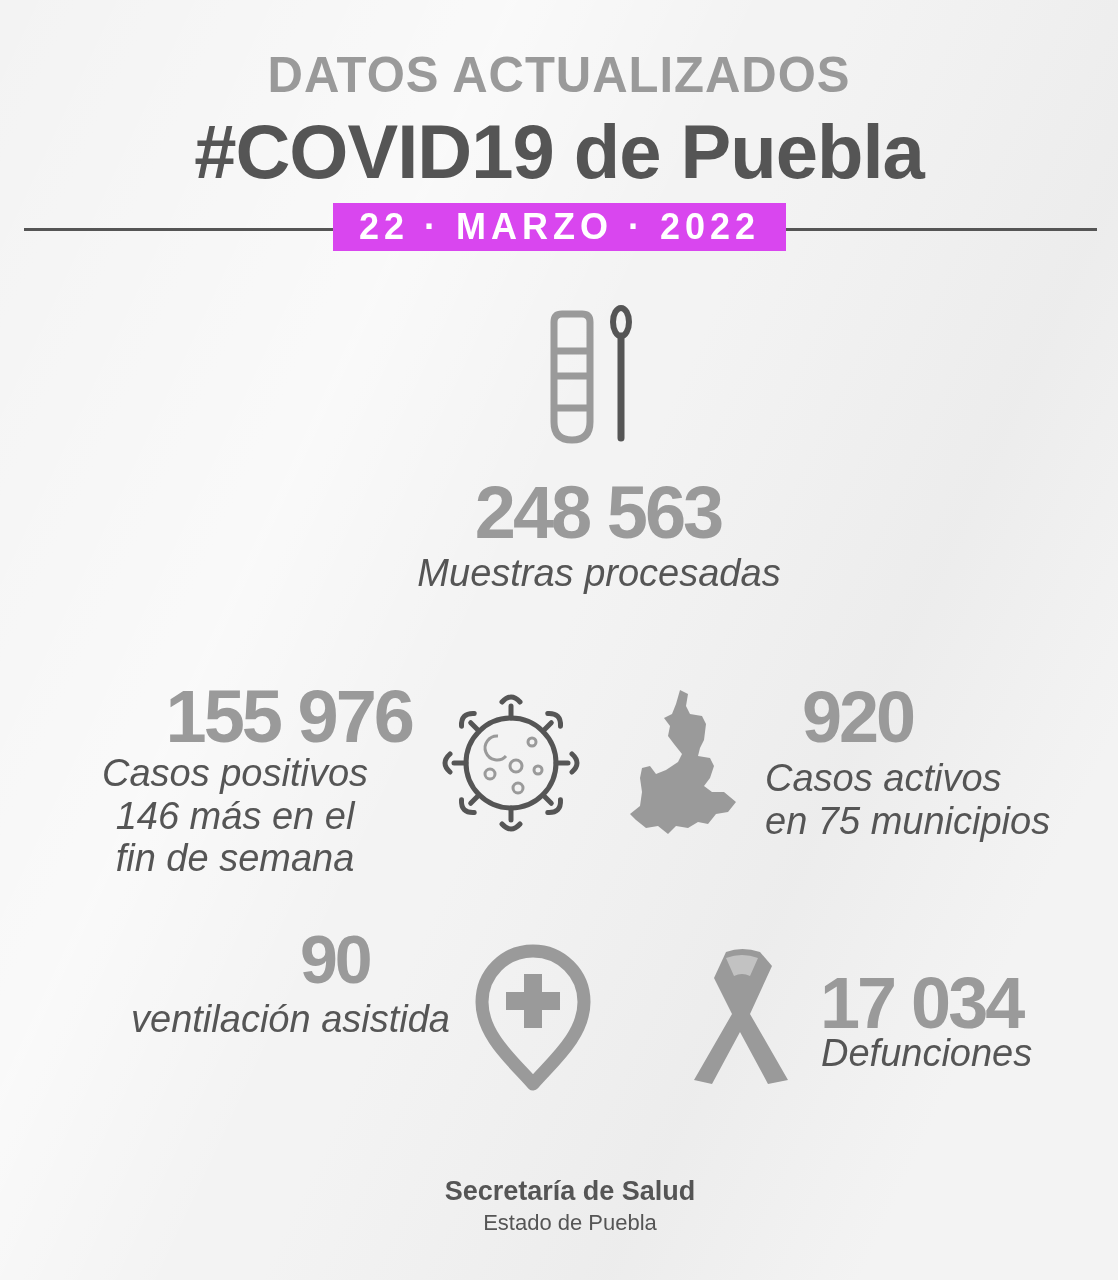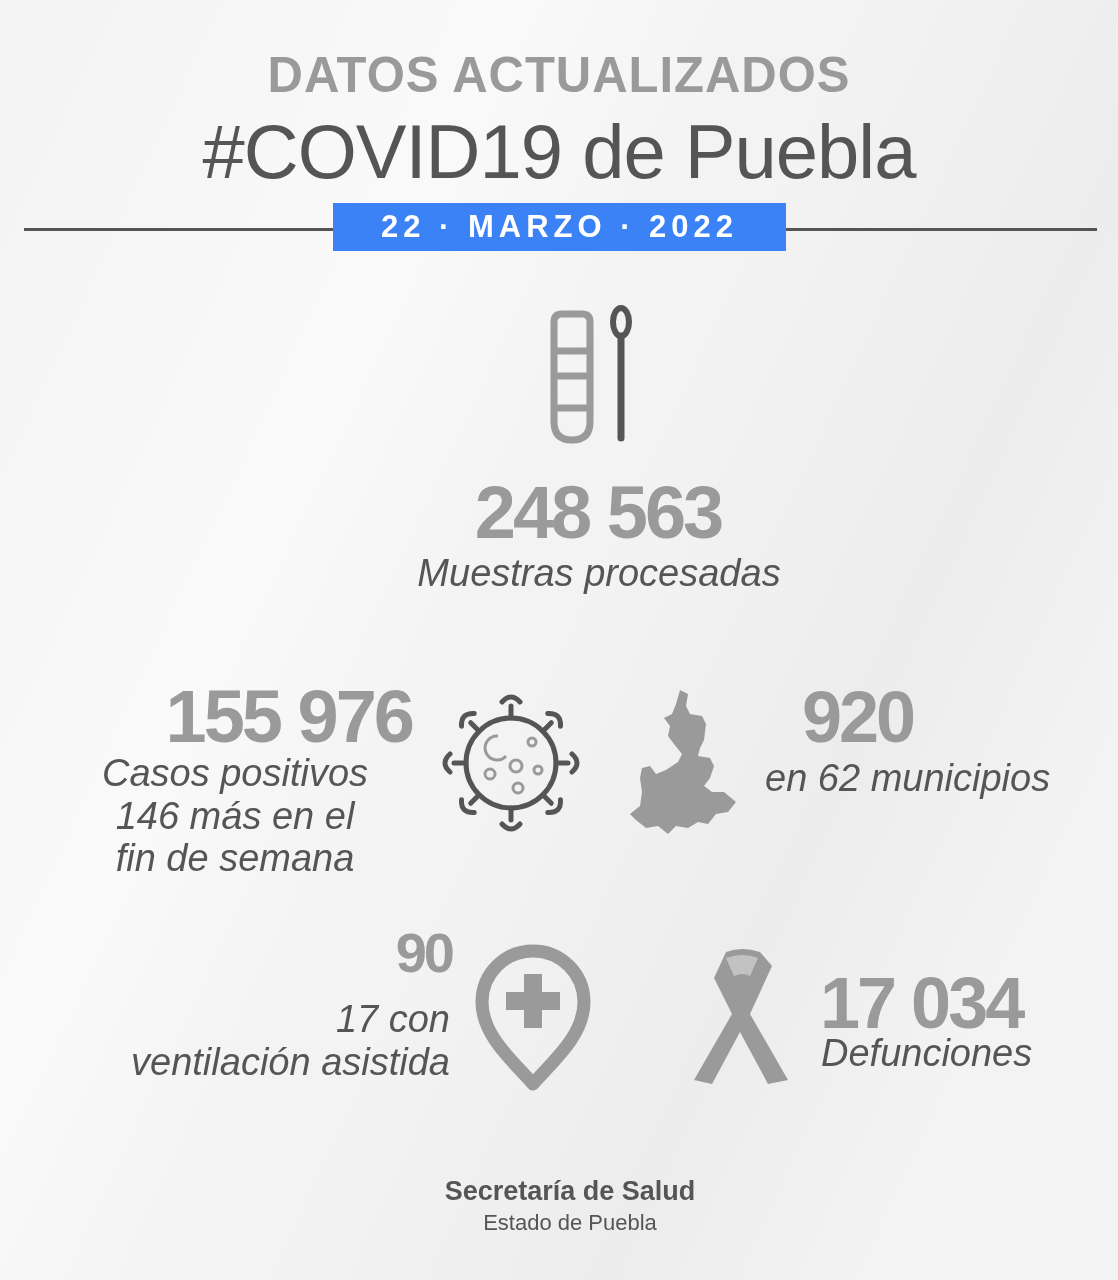--- a/index.html
+++ b/index.html
@@ -16,29 +16,29 @@
       linear-gradient(115deg, rgba(230,230,230,0) 50%, rgba(230,230,230,0.5) 70%, rgba(230,230,230,0) 85%);
   }
   .abs { position: absolute; }
   .title1 {
     left: 0; width: 1118px; top: 46px; text-align: center;
     font-size: 50px; font-weight: 700; color: #9a9a9a; letter-spacing: 1px;
     transform: scaleX(0.98);
   }
   .title2 {
     left: 0; width: 1118px; top: 108px; text-align: center;
-    font-size: 76px; font-weight: 400; color: #555555; letter-spacing: -1px;
+    font-size: 76px; font-weight: 700; color: #555555; letter-spacing: -1px;
   }
   .rule { top: 228px; height: 3px; background: #555; }
   .rule.left { left: 24px; width: 312px; }
   .rule.right { left: 785px; width: 312px; }
   .date-box {
     left: 333px; top: 203px; width: 453px; height: 48px;
-    background: #3b82f6; color: #fff;
-    font-size: 31px; font-weight: 700; letter-spacing: 5px;
+    background: #d946ef; color: #fff;
+    font-size: 36px; font-weight: 700; letter-spacing: 5px;
     display: flex; align-items: center; justify-content: center;
   }
   .big-num { font-weight: 700; color: #9a9a9a; letter-spacing: -3px; }
   .label { font-style: italic; color: #555555; line-height: 1.12; }
   .icon svg { display: block; }
 </style>
 </head>
 <body>
 
 <div class="bg-streak"></div>
@@ -96,26 +96,26 @@
   </svg>
 </div>
 
 <div class="abs icon" style="left:628px; top:688px;">
   <svg width="112" height="148" viewBox="0 0 112 148">
     <path d="M52 2 L60 6 L58 18 L62 26 L74 28 L78 36 L76 52 L72 60 L70 68 L82 70 L86 78 L82 90 L76 98 L84 104 L96 104 L108 114 L100 124 L88 126 L80 136 L70 134 L60 140 L48 138 L40 146 L30 138 L18 140 L8 132 L2 126 L12 118 L14 104 L12 90 L14 80 L22 78 L28 86 L38 82 L50 74 L54 66 L46 56 L40 48 L42 38 L36 30 L44 26 L48 16 Z" fill="#9a9a9a"></path>
   </svg>
 </div>
 <div class="abs big-num" style="left:764px; top:676px; font-size:72px;margin-left:38px;">920</div>
 <div class="abs label" style="left:765px; top:757px; font-size:38px; white-space:nowrap;">
-  <div>en 62 municipios</div>
+  <div>Casos activos</div>
+  <div>en 75 municipios</div>
 </div>
 
-<div class="abs big-num" style="left:300px; width:152px; text-align:right; top:920px; font-size:56px;">90</div>
+<div class="abs big-num" style="left:300px; width:152px; top:920px; font-size:68px;">90</div>
 <div class="abs label" style="left:60px; width:390px; text-align:right; top:998px; font-size:38px;">
-  <div>17 con</div>
   <div>ventilación asistida</div>
 </div>
 <div class="abs icon" style="left:474px; top:944px;">
   <svg width="118" height="148" viewBox="0 0 118 148">
     <path d="M59 140 C40 118 8 92 8 58 A51 51 0 0 1 110 58 C110 92 78 118 59 140 Z" fill="none" stroke="#9a9a9a" stroke-width="13" stroke-linejoin="round"></path>
     <path d="M50 30 H68 V48 H86 V66 H68 V84 H50 V66 H32 V48 H50 Z" fill="#9a9a9a" rx="4"></path>
   </svg>
 </div>
 
 <div class="abs icon" style="left:692px; top:948px;">

